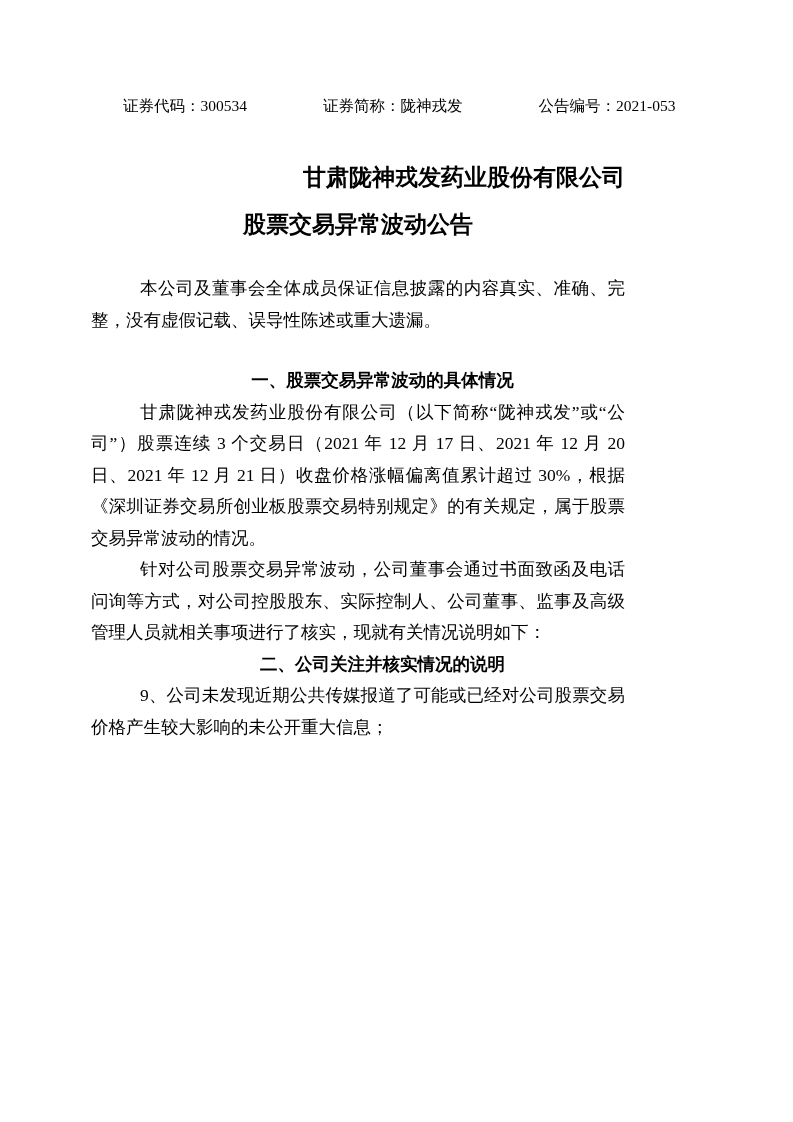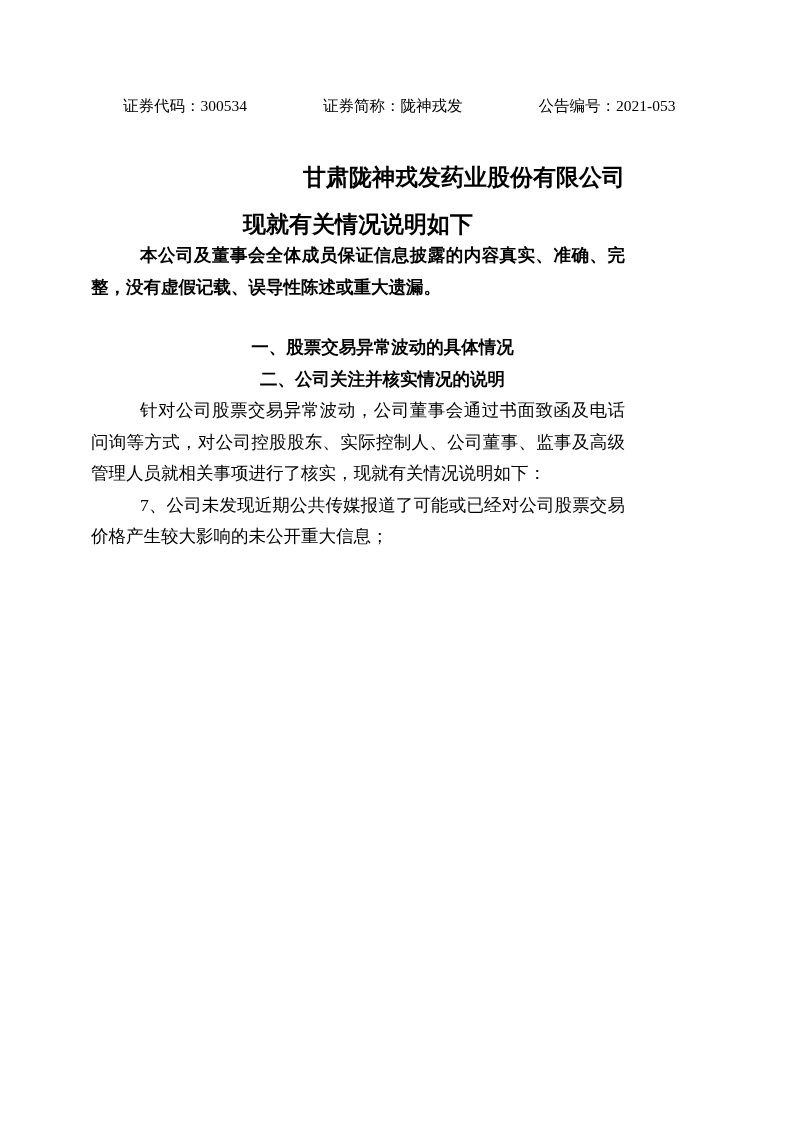--- a/index.html
+++ b/index.html
@@ -56,41 +56,43 @@
   .block.paragraph,
   .block.disclaimer {
     text-indent: 49px;
   }
   .block.heading {
     font-weight: bold;
     text-align: center;
     text-indent: 49px;
   }
   .block.disclaimer {
-    font-weight: bold;
+    font-weight: normal;
+    margin-top: 33px;
     margin-bottom: 29px;
   }
 </style>
 </head>
 <body>
 
 <div class="page">
 
   <div class="doc-header">
     <span>证券代码：300534</span>
     <span>证券简称：陇神戎发</span>
     <span>公告编号：2021-053</span>
   </div>
 
   <h1 class="title1">甘肃陇神戎发药业股份有限公司</h1>
 
-  <h2 class="title2">现就有关情况说明如下</h2>
+  <h2 class="title2">股票交易异常波动公告</h2>
 
   <p class="block disclaimer">本公司及董事会全体成员保证信息披露的内容真实、准确、完整，没有虚假记载、误导性陈述或重大遗漏。</p>
 
   <div>
       <p class="block heading">一、股票交易异常波动的具体情况</p>
+      <p class="block paragraph">甘肃陇神戎发药业股份有限公司（以下简称“陇神戎发”或“公司”）股票连续 3 个交易日（2021 年 12 月 17 日、2021 年 12 月 20 日、2021 年 12 月 21 日）收盘价格涨幅偏离值累计超过 30%，根据《深圳证券交易所创业板股票交易特别规定》的有关规定，属于股票交易异常波动的情况。</p>
+      <p class="block paragraph">针对公司股票交易异常波动，公司董事会通过书面致函及电话问询等方式，对公司控股股东、实际控制人、公司董事、监事及高级管理人员就相关事项进行了核实，现就有关情况说明如下：</p>
       <p class="block heading">二、公司关注并核实情况的说明</p>
-      <p class="block paragraph">针对公司股票交易异常波动，公司董事会通过书面致函及电话问询等方式，对公司控股股东、实际控制人、公司董事、监事及高级管理人员就相关事项进行了核实，现就有关情况说明如下：</p>
-      <p class="block paragraph">7、公司未发现近期公共传媒报道了可能或已经对公司股票交易价格产生较大影响的未公开重大信息；</p>
+      <p class="block paragraph">9、公司未发现近期公共传媒报道了可能或已经对公司股票交易价格产生较大影响的未公开重大信息；</p>
     </div>
 
 </div>
 
 </body></html>

